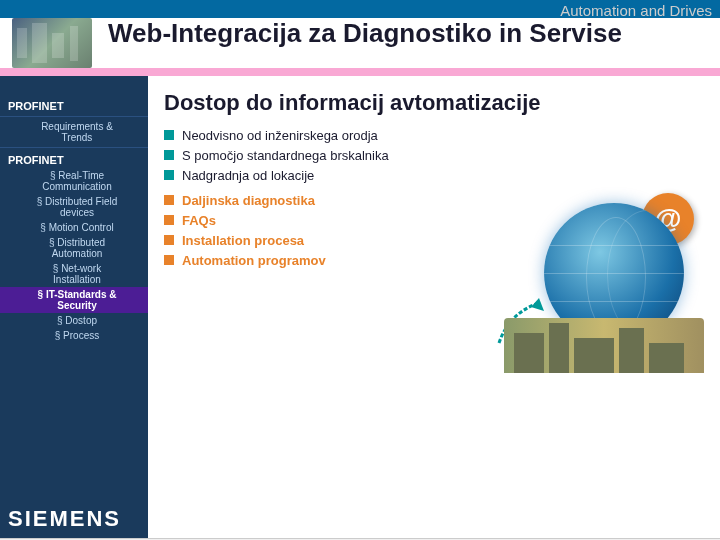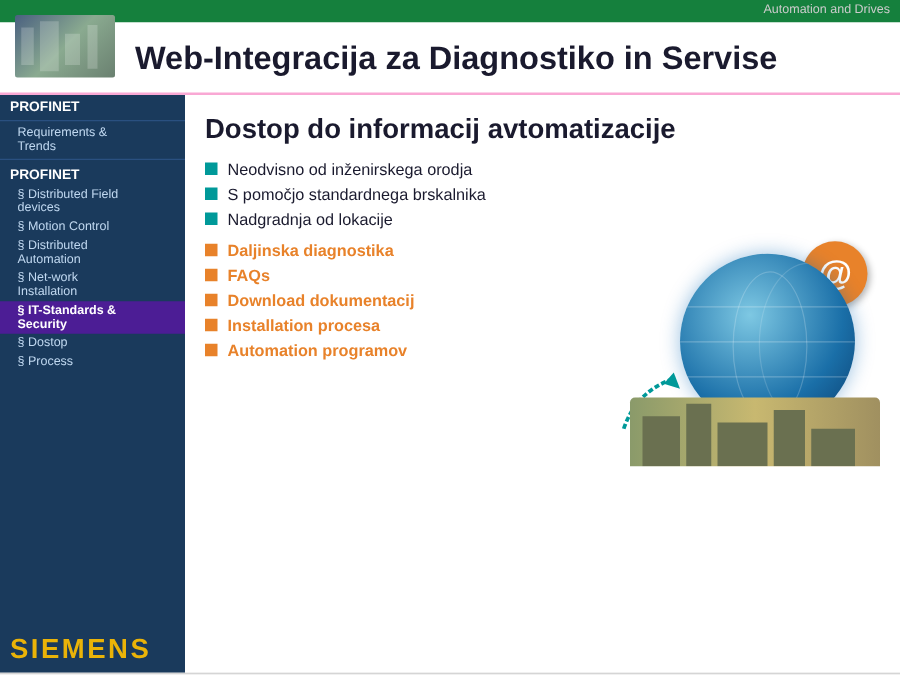--- a/index.html
+++ b/index.html
@@ -7,36 +7,36 @@
       width: 720px;
       height: 540px;
       overflow: hidden;
       font-family: Arial, Helvetica, sans-serif;
       background: #fff;
       position: relative;
     }
 
     
     #topbar {
-      background: #15803d;
+      background: #0369a1;
       color: #ccc;
-      font-size: 10px;
+      font-size: 15px;
       text-align: right;
       padding: 2px 8px;
       height: 18px;
     }
 
     
     #header {
       background: #fff;
       display: flex;
-      align-items: flex-end;
+      align-items: flex-start;
       height: 58px;
-      padding: 12px 12px;
-      border-bottom: 2px solid #f9a8d4;
+      padding: 0 12px;
+      border-bottom: 8px solid #f9a8d4;
       position: relative;
     }
     #header-title {
       font-size: 26px;
       font-weight: bold;
       color: #1a1a2e;
       margin-left: 16px;
       flex: 1;
     }
 
@@ -46,51 +46,52 @@
       height: 462px;
     }
 
     
     #sidebar {
       width: 148px;
       background: #1a3a5c;
       flex-shrink: 0;
       display: flex;
       flex-direction: column;
-      padding-top: 0;
+      padding-top: 20px;
     }
     .sidebar-section {
       color: #ffffff;
       font-size: 11px;
       font-weight: bold;
       padding: 4px 8px 2px 8px;
       cursor: pointer;
     }
     .sidebar-subsection {
       color: #c0d8f0;
       font-size: 10px;
       padding: 2px 8px 2px 14px;
       cursor: pointer;
+      text-align: center;
     }
     .sidebar-subsection.active {
       background: #4c1d95;
       color: #fff;
       font-weight: bold;
     }
     .sidebar-divider {
       height: 1px;
       background: #2a5080;
       margin: 2px 0;
     }
     #siemens-logo {
       margin-top: auto;
       padding: 10px 8px 6px 8px;
     }
     #siemens-logo-text {
-      color: #eab308;
+      color: #ffffff;
       font-size: 22px;
       font-weight: bold;
       letter-spacing: 2px;
     }
 
     
     #content {
       flex: 1;
       background: #fff;
       padding: 14px 16px 8px 16px;
@@ -281,20 +282,21 @@
 </div>
 
 <div id="main">
 
   <div id="sidebar">
     <div class="sidebar-section">PROFINET</div>
     <div class="sidebar-divider"></div>
     <div class="sidebar-subsection">Requirements &amp;<br>Trends</div>
     <div class="sidebar-divider"></div>
     <div class="sidebar-section">PROFINET</div>
+    <div class="sidebar-subsection">§ Real-Time<br>Communication</div>
     <div class="sidebar-subsection">§ Distributed Field<br>devices</div>
     <div class="sidebar-subsection">§ Motion Control</div>
     <div class="sidebar-subsection">§ Distributed<br>Automation</div>
     <div class="sidebar-subsection">§ Net-work<br>Installation</div>
     <div class="sidebar-subsection active">§ IT-Standards &amp;<br>Security</div>
     <div class="sidebar-subsection">§ Dostop</div>
     <div class="sidebar-subsection">§ Process</div>
     <div id="siemens-logo">
       <span id="siemens-logo-text">SIEMENS</span>
     </div>
@@ -324,24 +326,20 @@
           <div class="bullet-item">
             <div class="bullet-square orange"></div>
             <span class="orange-text">Daljinska diagnostika</span>
           </div>
           <div class="bullet-item">
             <div class="bullet-square orange"></div>
             <span class="orange-text">FAQs</span>
           </div>
           <div class="bullet-item">
             <div class="bullet-square orange"></div>
-            <span class="orange-text">Download dokumentacij</span>
-          </div>
-          <div class="bullet-item">
-            <div class="bullet-square orange"></div>
             <span class="orange-text">Installation procesa</span>
           </div>
           <div class="bullet-item">
             <div class="bullet-square orange"></div>
             <span class="orange-text">Automation programov</span>
           </div>
         </div>
       </div>
 
       <div id="content-lower-right">

